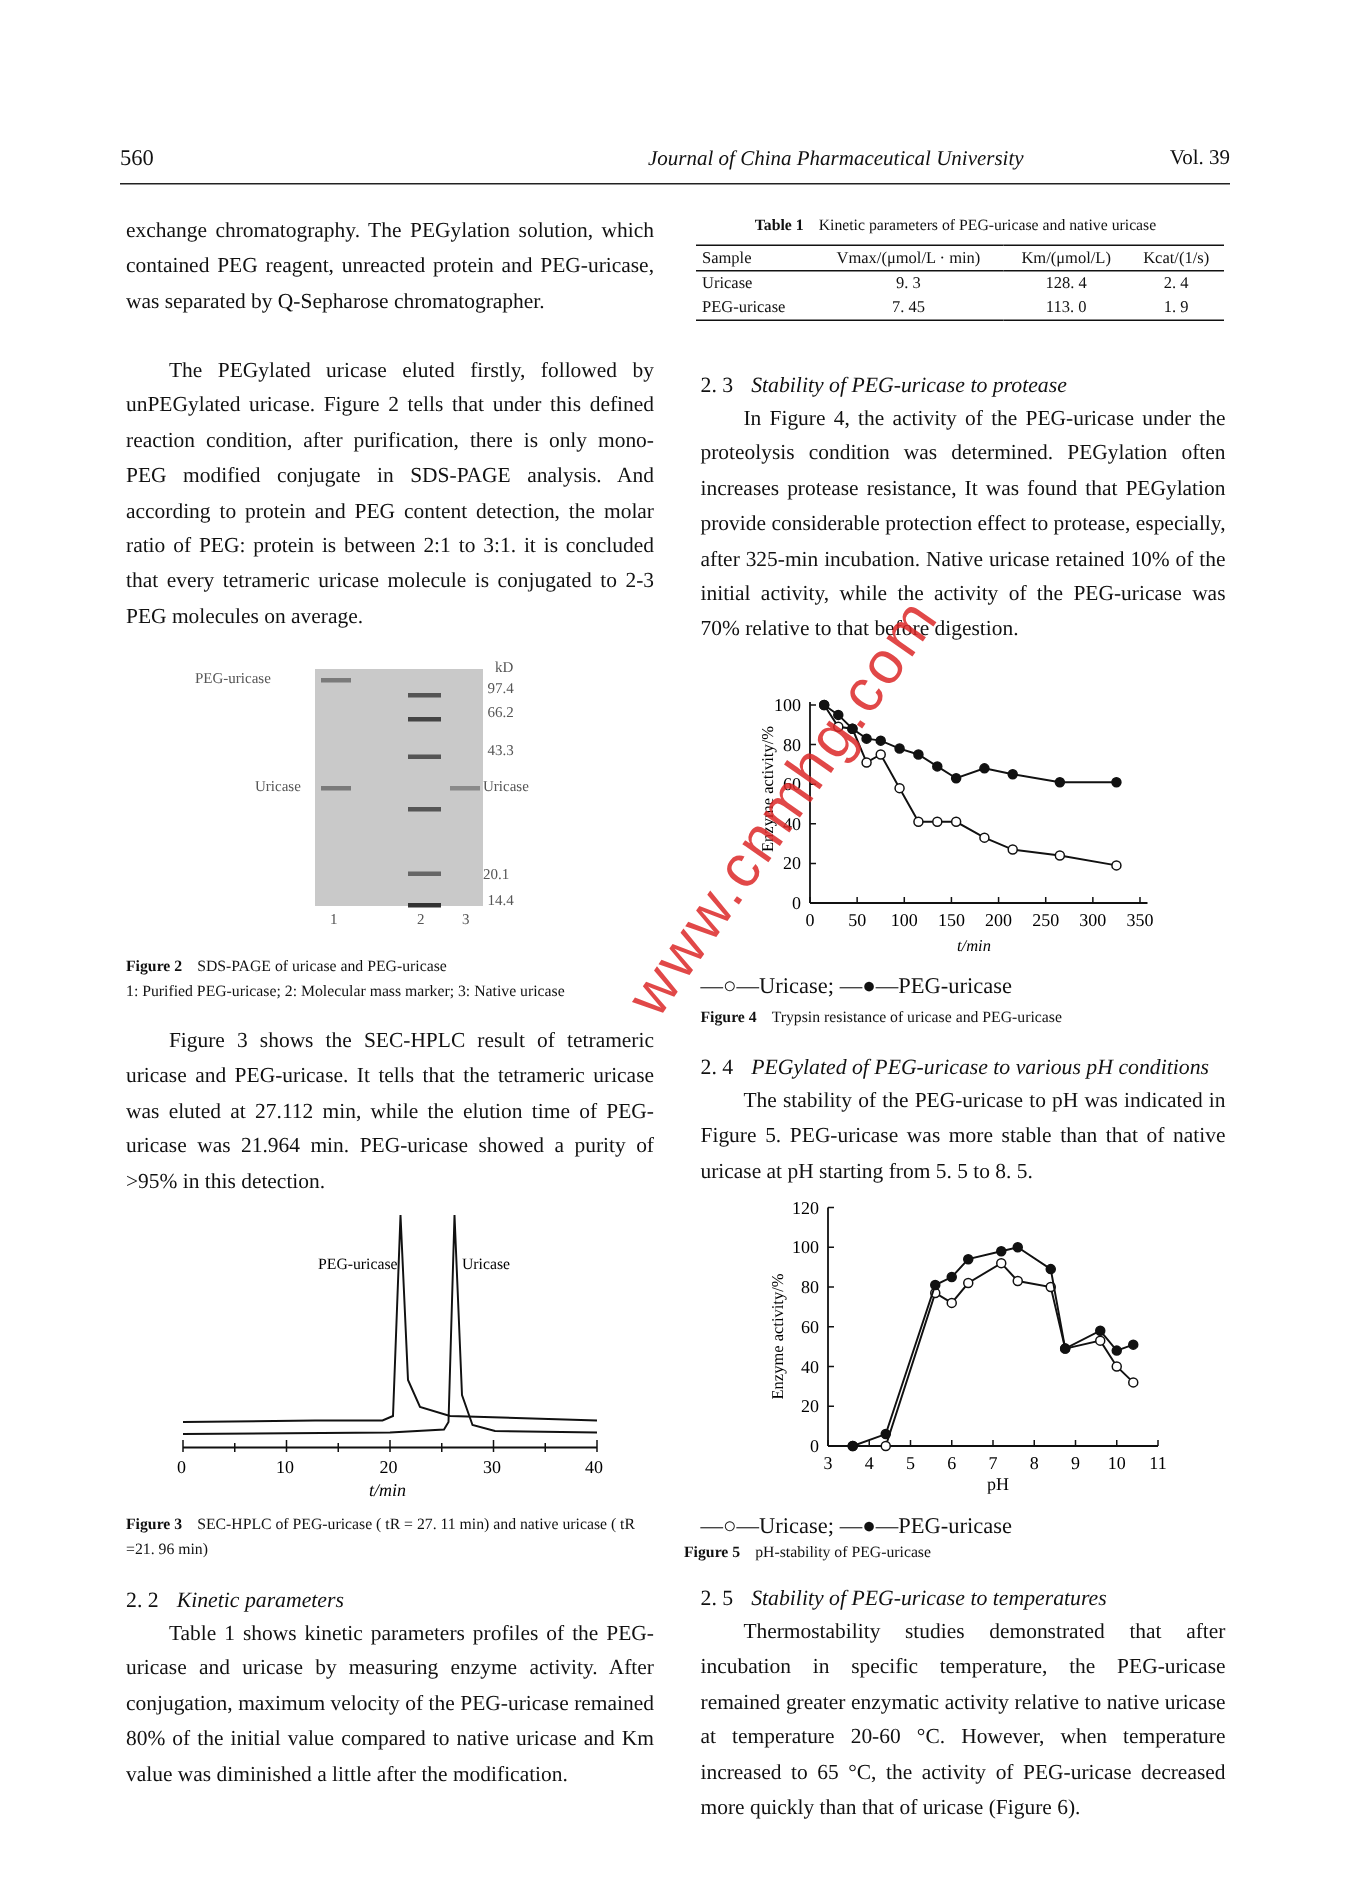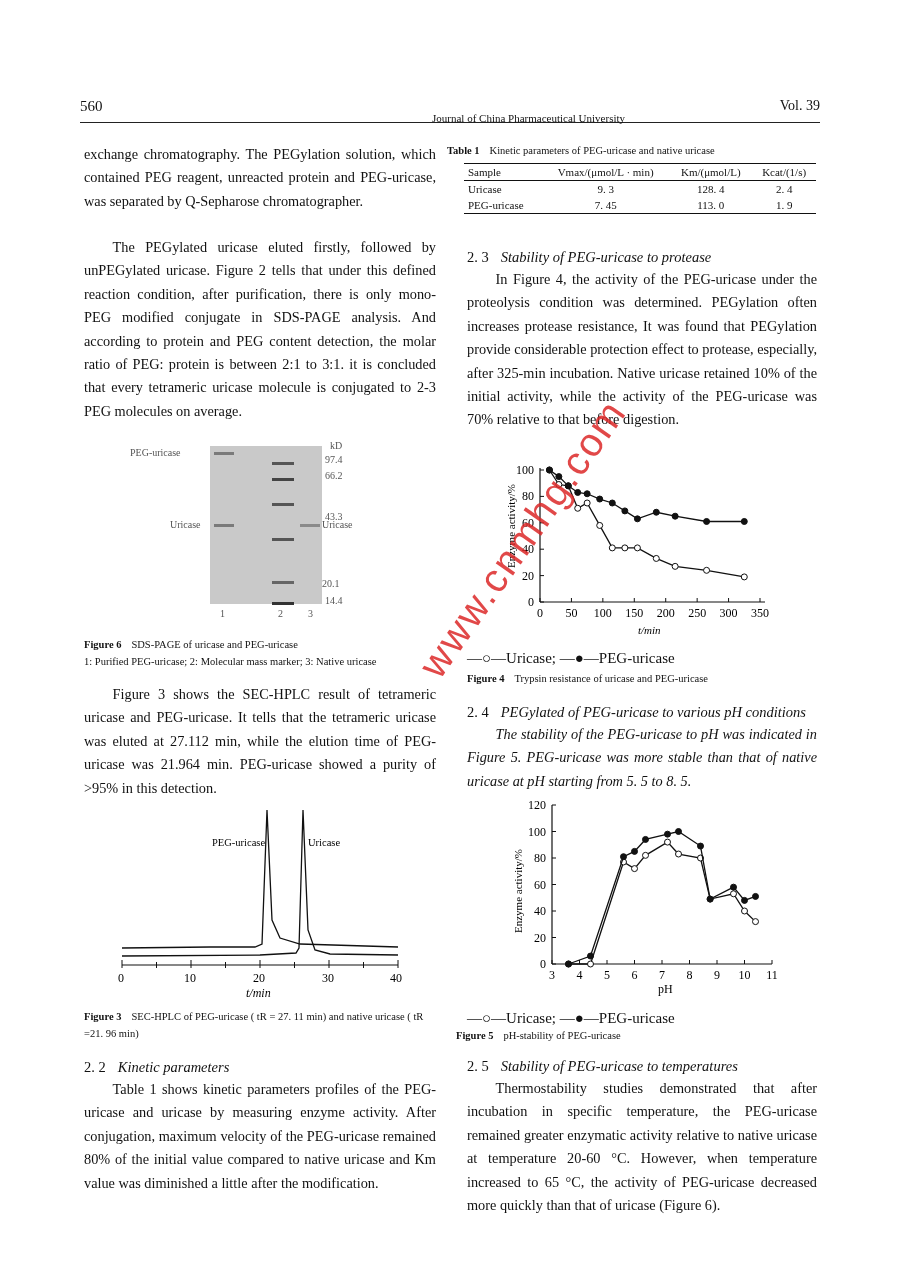--- a/index.html
+++ b/index.html
@@ -2,21 +2,21 @@
 <html><head>
 <meta charset="utf-8">
 <style>
   html, body { margin:0; padding:0; background:#fff; }
   body { width:904px; height:1262px; position:relative; overflow:hidden;
          font-family:"Liberation Serif", "DejaVu Serif", serif; color:#111; }
   .abs { position:absolute; }
   .header { left:80px; top:96px; width:740px; height:26px; border-bottom:1.5px solid #222; }
   .header .pg { position:absolute; left:0; top:2px; font-size:15px; }
   .header .cn { position:absolute; left:150px; top:0; font-size:17px; font-weight:bold; letter-spacing:8px; }
-  .header .en { position:absolute; left:352px; top:16px; font-size:11px; }
+  .header .en { position:absolute; left:352px; top:3px; font-size:14px; font-style:italic; }
   .header .vol { position:absolute; right:0; top:2px; font-size:14px; }
 
   .para { font-size:14.3px; line-height:23.4px; text-align:justify; }
   .para.indent { text-indent:2em; }
   .sec { font-size:14.5px; line-height:22px; }
   .sec .num { font-style:normal; margin-right:12px; }
   .sec .ttl { font-style:italic; }
   .cap { font-size:10.5px; line-height:17px; }
   .cap b { font-weight:bold; margin-right:10px; }
   .legend { font-size:15px; }
@@ -57,30 +57,30 @@
     <div style="position:absolute;left:62px;top:135px;width:22px;height:3px;background:#666;"></div>
     <div style="position:absolute;left:62px;top:156px;width:22px;height:3px;background:#333;"></div>
 
     <div style="position:absolute;left:90px;top:78px;width:20px;height:3px;background:#8a8a8a;"></div>
   </div>
   <span class="abs gel-label" style="left:0;top:7px;">PEG-uricase</span>
   <span class="abs gel-label" style="left:40px;top:79px;">Uricase</span>
   <span class="abs gel-label" style="left:200px;top:0px;">kD</span>
   <span class="abs gel-label" style="left:195px;top:14px;">97.4</span>
   <span class="abs gel-label" style="left:195px;top:30px;">66.2</span>
-  <span class="abs gel-label" style="left:195px;top:55px;margin-top:16px;">43.3</span>
+  <span class="abs gel-label" style="left:195px;top:55px;">43.3</span>
   <span class="abs gel-label" style="left:192px;top:79px;">Uricase</span>
   <span class="abs gel-label" style="left:192px;top:138px;font-family:Liberation Serif, serif;">20.1</span>
   <span class="abs gel-label" style="left:195px;top:155px;">14.4</span>
   <span class="abs gel-label" style="left:90px;top:168px;">1</span>
   <span class="abs gel-label" style="left:148px;top:168px;">2</span>
   <span class="abs gel-label" style="left:178px;top:168px;">3</span>
 </div>
 <div class="abs cap" style="left:84px;top:636px;width:352px;">
-  <b>Figure 6</b><span>SDS-PAGE of uricase and PEG-uricase</span><br>
+  <b>Figure 2</b><span>SDS-PAGE of uricase and PEG-uricase</span><br>
   <span>1: Purified PEG-uricase; 2: Molecular mass marker; 3: Native uricase</span>
 </div>
 
 <div class="abs para indent" style="left:84px;top:683px;width:352px;">Figure 3 shows the SEC-HPLC result of tetrameric uricase and PEG-uricase. It tells that the tetrameric uricase was eluted at 27.112 min, while the elution time of PEG-uricase was 21.964 min. PEG-uricase showed a purity of &gt;95% in this detection.</div>
 
 <div class="abs" style="left:110px;top:800px;width:300px;height:200px;">
   <svg width="300" height="200" viewBox="0 0 300 200">
 
     <line x1="12" y1="165" x2="288" y2="165" stroke="#111" stroke-width="1.2"></line>
     <g stroke="#111" stroke-width="1">
@@ -110,21 +110,21 @@
 </div>
 <div class="abs cap" style="left:84px;top:1008px;width:352px;">
   <b>Figure 3</b><span>SEC-HPLC of PEG-uricase ( tR = 27. 11 min) and native uricase ( tR =21. 96 min)</span>
 </div>
 
 <div class="abs sec" style="left:84px;top:1056px;">
   <span class="num">2. 2</span><span class="ttl">Kinetic parameters</span>
 </div>
 <div class="abs para indent" style="left:84px;top:1078px;width:352px;">Table 1 shows kinetic parameters profiles of the PEG-uricase and uricase by measuring enzyme activity. After conjugation, maximum velocity of the PEG-uricase remained 80% of the initial value compared to native uricase and Km value was diminished a little after the modification.</div>
 
-<div class="abs cap" style="left:447px;top:142px;width:352px;">
+<div class="abs cap" style="left:461px;top:142px;width:352px;text-align:center;">
   <b>Table 1</b><span>Kinetic parameters of PEG-uricase and native uricase</span>
 </div>
 <div class="abs" style="left:464px;top:163px;">
   <table class="t1">
     <thead>
       <tr>
         <th>Sample</th>
         <th>Vmax/(μmol/L · min)</th>
         <th>Km/(μmol/L)</th>
         <th>Kcat/(1/s)</th>
@@ -224,21 +224,21 @@
   <span>—○—Uricase;</span>
   <span>—●—PEG-uricase</span>
 </div>
 <div class="abs cap" style="left:467px;top:670px;">
   <b>Figure 4</b><span>Trypsin resistance of uricase and PEG-uricase</span>
 </div>
 
 <div class="abs sec" style="left:467px;top:701px;">
   <span class="num">2. 4</span><span class="ttl">PEGylated of PEG-uricase to various pH conditions</span>
 </div>
-<div class="abs para indent" style="left:467px;top:723px;width:350px;font-style:italic;">The stability of the PEG-uricase to pH was indicated in Figure 5. PEG-uricase was more stable than that of native uricase at pH starting from 5. 5 to 8. 5.</div>
+<div class="abs para indent" style="left:467px;top:723px;width:350px;">The stability of the PEG-uricase to pH was indicated in Figure 5. PEG-uricase was more stable than that of native uricase at pH starting from 5. 5 to 8. 5.</div>
 
 <div class="abs" style="left:490px;top:793px;width:300px;height:205px;">
   <svg width="300" height="205" viewBox="0 0 300 205" id="fig5svg">
     <line x1="62" y1="12" x2="62" y2="171" stroke="#111" stroke-width="1.2"></line>
     <line x1="62" y1="171" x2="282" y2="171" stroke="#111" stroke-width="1.2"></line>
     <g id="fig5-ticks">
         <line x1="62" y1="171" x2="62" y2="167" stroke="#111"></line>
         <text x="62" y="186" font-size="12" text-anchor="middle">3</text>
         <line x1="89.5" y1="171" x2="89.5" y2="167" stroke="#111"></line>
         <text x="89.5" y="186" font-size="12" text-anchor="middle">4</text>

